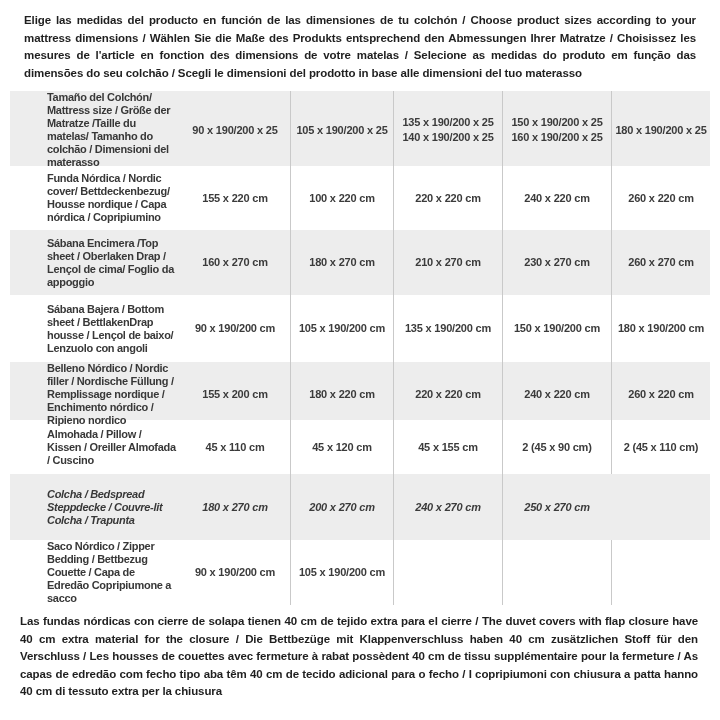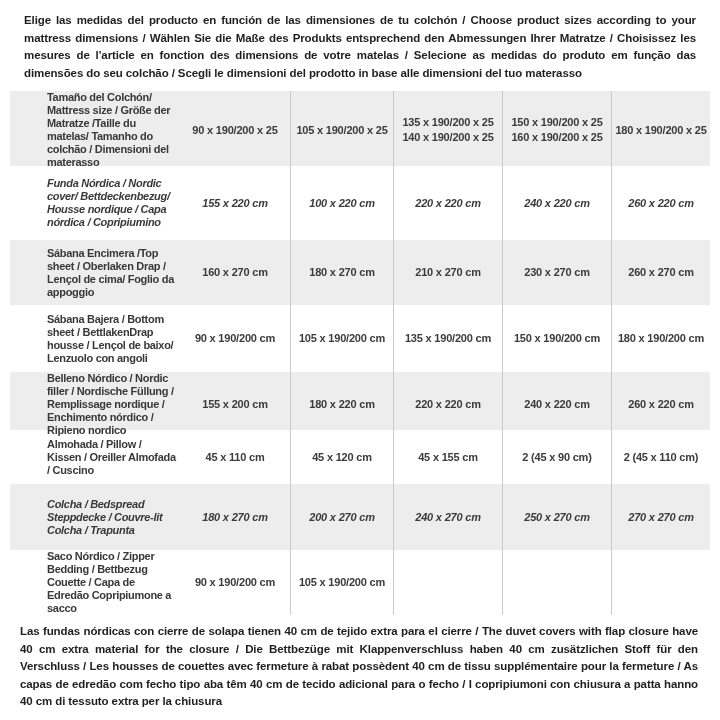--- a/index.html
+++ b/index.html
@@ -24,21 +24,21 @@
     width:700px;
   }
   .row{
     display:grid;
     grid-template-columns:170px 110px 103px 109px 109px 99px;
     align-items:stretch;
   }
   .row:nth-child(odd){background:#ededed;}
   .row:nth-child(even){background:#ffffff;}
   .row:nth-child(1){height:75px;}
-  .row:nth-child(2){height:74px;font-style:italic;}
+  .row:nth-child(2){height:64px;}
   .row:nth-child(3){height:65px;}
   .row:nth-child(4){height:67px;}
   .row:nth-child(5){height:58px;}
   .row:nth-child(6){height:54px;}
   .row:nth-child(7){height:66px;font-style:italic;}
   .row:nth-child(8){height:62px;}
   .cell{
     display:flex;
     align-items:center;
     font-weight:bold;
@@ -136,21 +136,20 @@
     <div class="cell val sep">2 (45 x 90 cm)</div>
     <div class="cell val sep">2 (45 x 110 cm)</div>
   </div>
 
   <div class="row">
     <div class="cell label">Colcha / Bedspread Steppdecke / Couvre-lit Colcha / Trapunta</div>
     <div class="cell val">180 x 270 cm</div>
     <div class="cell val sep">200 x 270 cm</div>
     <div class="cell val sep">240 x 270 cm</div>
     <div class="cell val sep">250 x 270 cm</div>
-    <div class="cell val sep">270 x 270 cm</div>
   </div>
 
   <div class="row">
     <div class="cell label">Saco Nórdico / Zipper Bedding / Bettbezug Couette  / Capa de Edredão Copripiumone a sacco</div>
     <div class="cell val">90 x 190/200 cm</div>
     <div class="cell val sep">105 x 190/200 cm</div>
     <div class="cell val sep"></div>
     <div class="cell val sep"></div>
     <div class="cell val sep"></div>
   </div>

